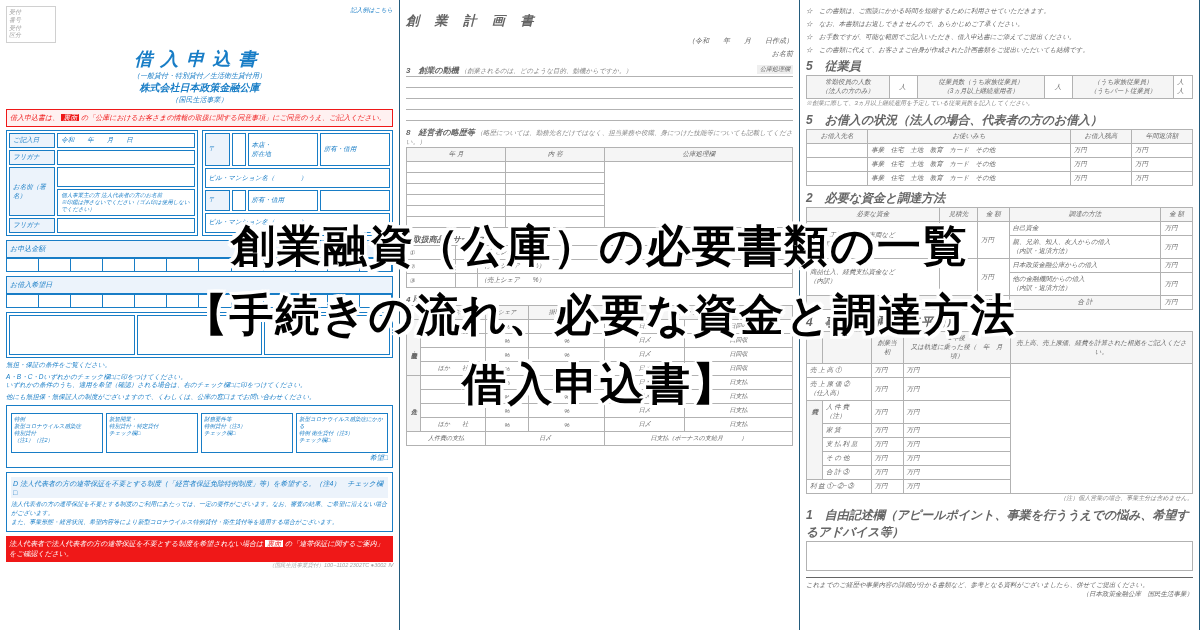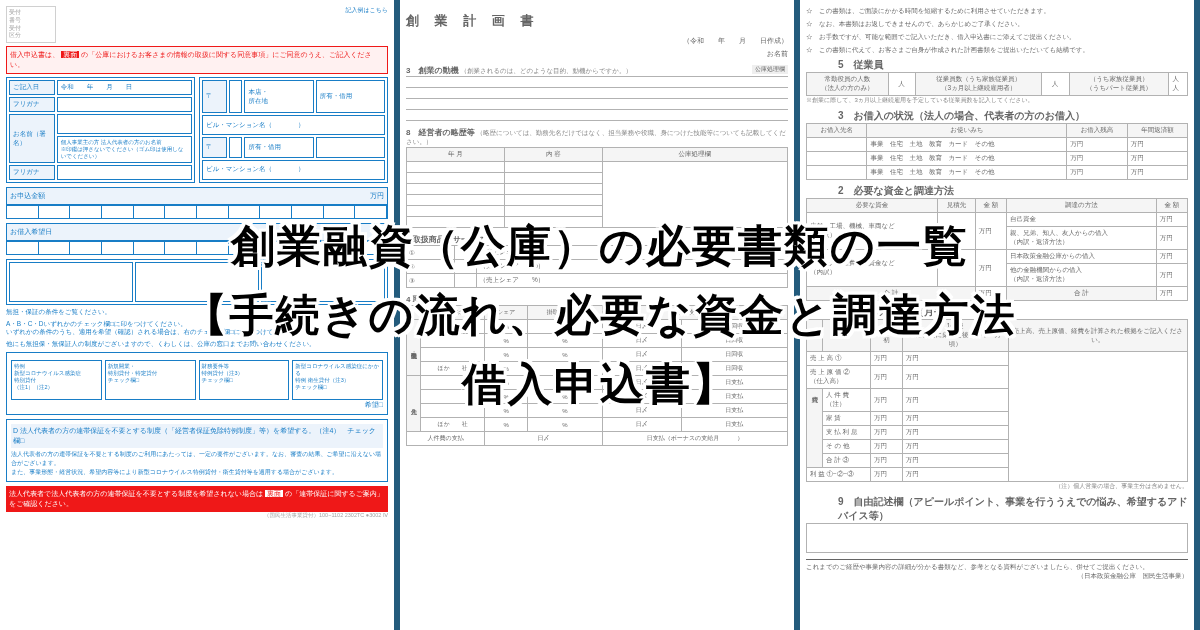--- a/index.html
+++ b/index.html
@@ -15,22 +15,23 @@
       position: absolute;
       top: 0; left: 0; right: 0; bottom: 0;
       display: flex;
       opacity: 0.9;
     }
     .form-col {
       flex: 1;
       padding: 6px;
       font-size: 7px;
       color: #555;
-      border-right: 6px solid #0c4a6e;
+      border-right: 1px solid #0c4a6e;
       overflow: hidden;
+      font-style: italic;
     }
     
     .col1 .reception-box {
       font-size: 6px; color: #999; line-height: 1.3;
     }
     .col1 .title-area { text-align: center; margin: 4px 0; }
     .col1 .form-title { color: #0070c0; font-size: 18px; font-weight: bold; letter-spacing: 8px; }
     .col1 .subtitle { color: #0070c0; font-size: 7px; }
     .col1 .company { color: #0070c0; font-size: 10px; font-weight: bold; }
     .col1 .sub2 { color: #0070c0; font-size: 7px; }
@@ -64,21 +65,21 @@
     .col2 .tag-right { text-align: right; font-size: 6px; background: #eee; display: inline-block; float: right; padding: 0 3px; }
     .col2 .career-table { width: 100%; border-collapse: collapse; font-size: 6.5px; }
     .col2 .career-table th, .col2 .career-table td { border: 0.5px solid #aaa; padding: 2px; }
     .col2 .career-table th { background: #f4f4f4; font-weight: normal; }
     .col2 .deal-table { width: 100%; border-collapse: collapse; font-size: 6px; }
     .col2 .deal-table th, .col2 .deal-table td { border: 0.5px solid #aaa; padding: 2px; text-align: center; }
     .col2 .deal-table th { background: #f4f4f4; font-weight: normal; }
     .col2 .deal-table .lh { background: #f4f4f4; writing-mode: vertical-rl; width: 14px; }
     
     .col3 .star-note { font-size: 6.5px; color: #555; line-height: 1.4; margin-bottom: 4px; }
-    .col3 .sec-h { font-size: 10px; font-weight: bold; margin-top: 4px; margin-left: 32px; }
+    .col3 .sec-h { font-size: 12px; font-weight: bold; margin-top: 4px; }
     .col3 table { width: 100%; border-collapse: collapse; font-size: 6.5px; }
     .col3 th, .col3 td { border: 0.5px solid #aaa; padding: 2px 3px; }
     .col3 th { background: #f4f4f4; font-weight: normal; }
     .col3 .sub-note { font-size: 6px; color: #777; }
     .col3 .vert { writing-mode: vertical-rl; background: #f4f4f4; }
     .col3 .footer-note { font-size: 6.5px; margin-top: 6px; border-top: 0.5px solid #555; padding-top: 3px; }
     .col3 .footer-org { font-size: 6.5px; text-align: right; }
     
     .overlay-title {
       position: absolute;
@@ -108,20 +109,26 @@
 <div class="forms-bg">
 
   <div class="form-col col1">
     <div style="display:flex; justify-content:space-between;">
       <div class="reception-box" style="white-space:pre-line; border:0.5px solid #ccc; padding:2px; width:50px;">受付
 番号
 受付
 区分</div>
       <div style="text-align:right; font-size:6px; color:#0070c0;">記入例はこちら</div>
     </div>
+    <div class="title-area">
+      <div class="form-title">借入申込書</div>
+      <div class="subtitle">（一般貸付・特別貸付／生活衛生貸付用）</div>
+      <div class="company">株式会社日本政策金融公庫</div>
+      <div class="sub2">（国民生活事業）</div>
+    </div>
     <div class="red-guide">
       <span>借入申込書は、</span>
       <span class="badge">裏面</span>
       <span>の「公庫におけるお客さまの情報の取扱に関する同意事項」にご同意のうえ、ご記入ください。</span>
     </div>
 
     <div class="row-top">
       <table class="blue-table">
         <tbody>
             <tr>
@@ -432,21 +439,21 @@
         <td>　人</td>
         <th style="white-space:pre-line;">（うち家族従業員）
 （うちパート従業員）</th>
         <td style="white-space:pre-line;">人
 人</td>
       </tr>
     </tbody>
       </table>
     <div class="sub-note">※創業に際して、3ヵ月以上継続雇用を予定している従業員数を記入してください。</div>
 
-    <div class="sec-h">3　お借入の状況（法人の場合、代表者の方のお借入）</div>
+    <div class="sec-h">5　お借入の状況（法人の場合、代表者の方のお借入）</div>
     <table>
       <tbody>
           <tr>
         <th>お借入先名</th>
         <th>お使いみち</th>
         <th>お借入残高</th>
         <th>年間返済額</th>
       </tr>
       <tr>
             <td></td>
@@ -565,21 +572,21 @@
           </tr>
       <tr>
             <td colspan="2">利 益 ①−②−③</td>
             <td>万円</td>
             <td>万円</td>
           </tr>
     </tbody>
       </table>
     <div class="sub-note" style="text-align:right;">（注）個人営業の場合、事業主分は含めません。</div>
 
-    <div class="sec-h">9　自由記述欄（アピールポイント、事業を行ううえでの悩み、希望するアドバイス等）</div>
+    <div class="sec-h">1　自由記述欄（アピールポイント、事業を行ううえでの悩み、希望するアドバイス等）</div>
     <div style="border:0.5px solid #aaa; height:30px;"></div>
 
     <div class="footer-note">これまでのご経歴や事業内容の詳細が分かる書類など、参考となる資料がございましたら、併せてご提出ください。</div>
     <div class="footer-org">（日本政策金融公庫　国民生活事業）</div>
   </div>
 
 </div>
 
 <div class="overlay-title">
   <div>創業融資（公庫）の必要書類の一覧</div>

